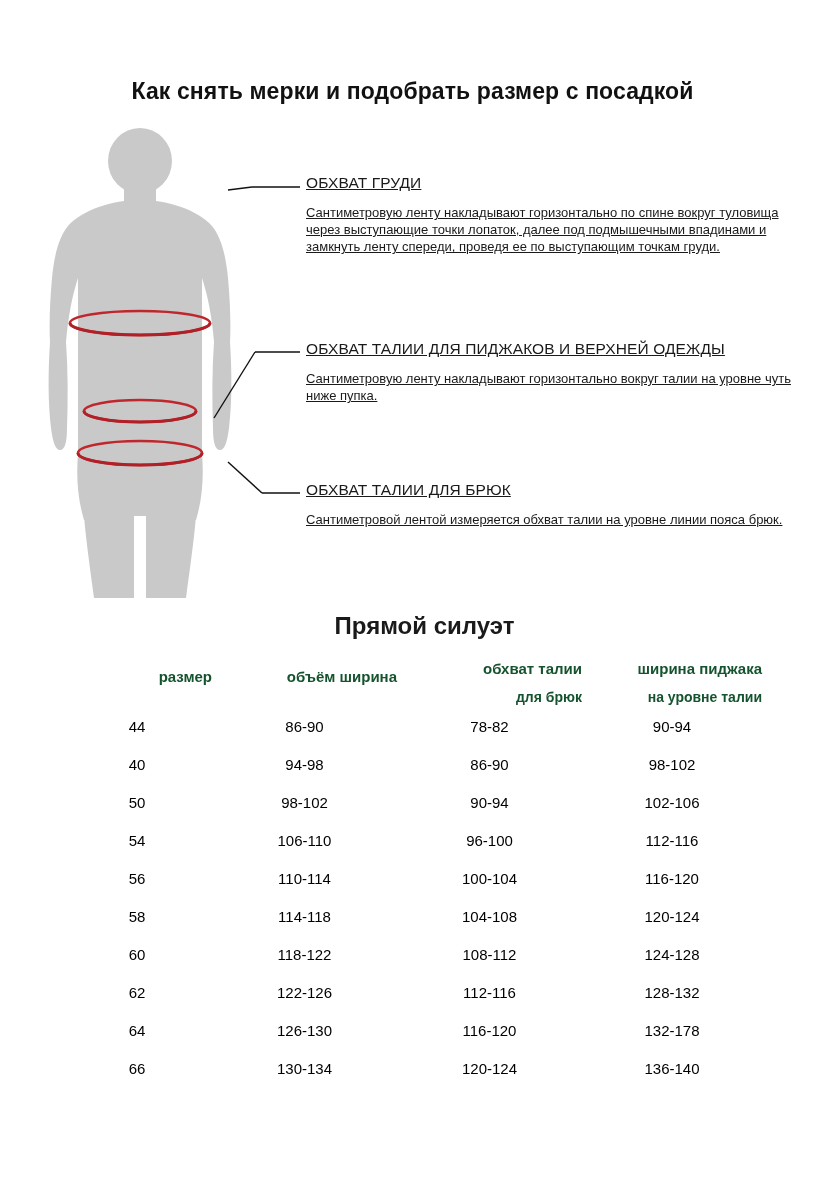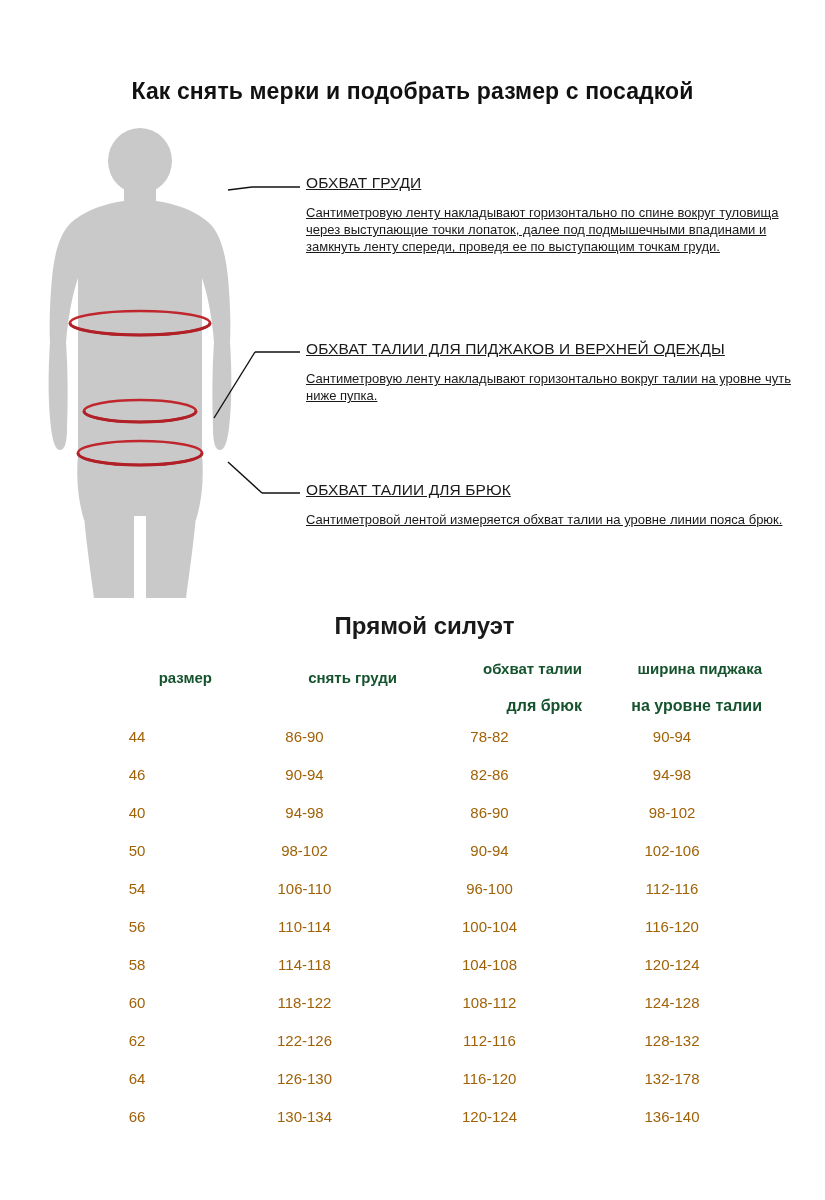--- a/index.html
+++ b/index.html
@@ -88,28 +88,28 @@
   }
   table.size-table th {
     font-weight: bold;
     font-size: 15px;
     padding: 2px 0;
     text-align: right;
     color: #14532d;
   }
   table.size-table th .sub {
     display: block;
-    margin-top: 20px;
-    font-size: 16px;
+    margin-top: 12px;
+    font-size: 14px;
   }
   table.size-table td {
     font-size: 15px;
     text-align: center;
     padding: 10.5px 0;
-    color: #a16207;
+    color: #000000;
   }
   table.size-table col.c-size { width: 150px; }
   table.size-table col.c-chest { width: 185px; }
   table.size-table col.c-waist { width: 185px; }
   table.size-table col.c-jacket { width: 180px; }
 </style>
 </head>
 <body>
 
 <div class="page">
@@ -201,47 +201,41 @@
         <col class="c-waist">
         <col class="c-jacket">
     </colgroup>
     <thead>
       <tr>
         <th>
           <span>размер</span>
           <span class="sub"></span>
         </th>
         <th>
-          <span>снять груди</span>
+          <span>объём ширина</span>
           <span class="sub"></span>
         </th>
         <th>
           <span>обхват талии</span>
           <span class="sub">для брюк</span>
         </th>
         <th>
           <span>ширина пиджака</span>
           <span class="sub">на уровне талии</span>
         </th>
       </tr>
     </thead>
     <tbody>
         <tr>
           <td>44</td>
           <td>86-90</td>
           <td>78-82</td>
           <td>90-94</td>
         </tr>
         <tr>
-          <td>46</td>
-          <td>90-94</td>
-          <td>82-86</td>
-          <td>94-98</td>
-        </tr>
-        <tr>
           <td>40</td>
           <td>94-98</td>
           <td>86-90</td>
           <td>98-102</td>
         </tr>
         <tr>
           <td>50</td>
           <td>98-102</td>
           <td>90-94</td>
           <td>102-106</td>

